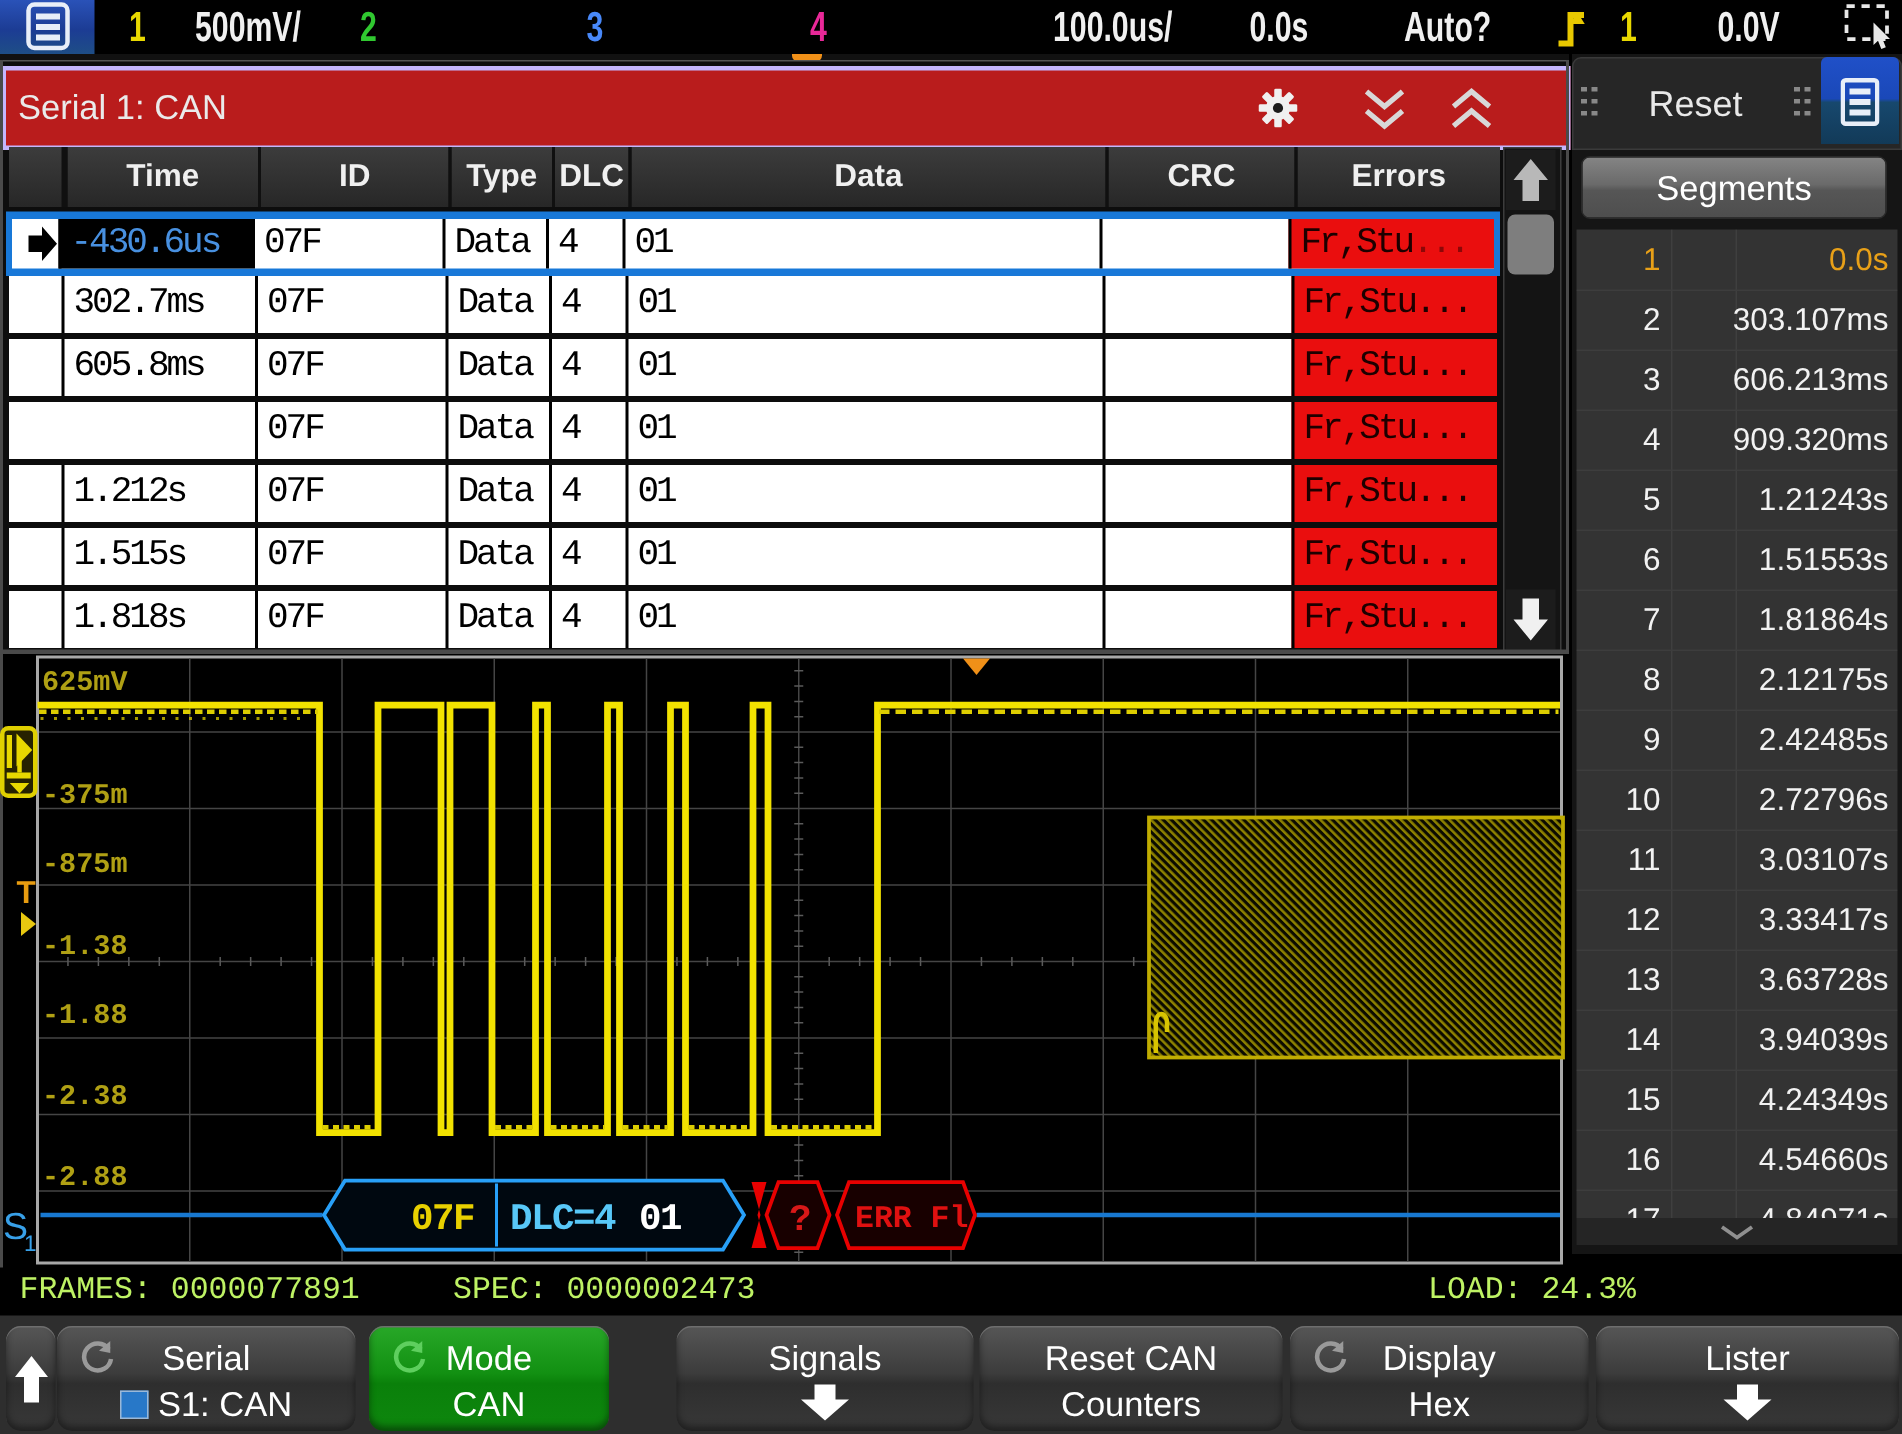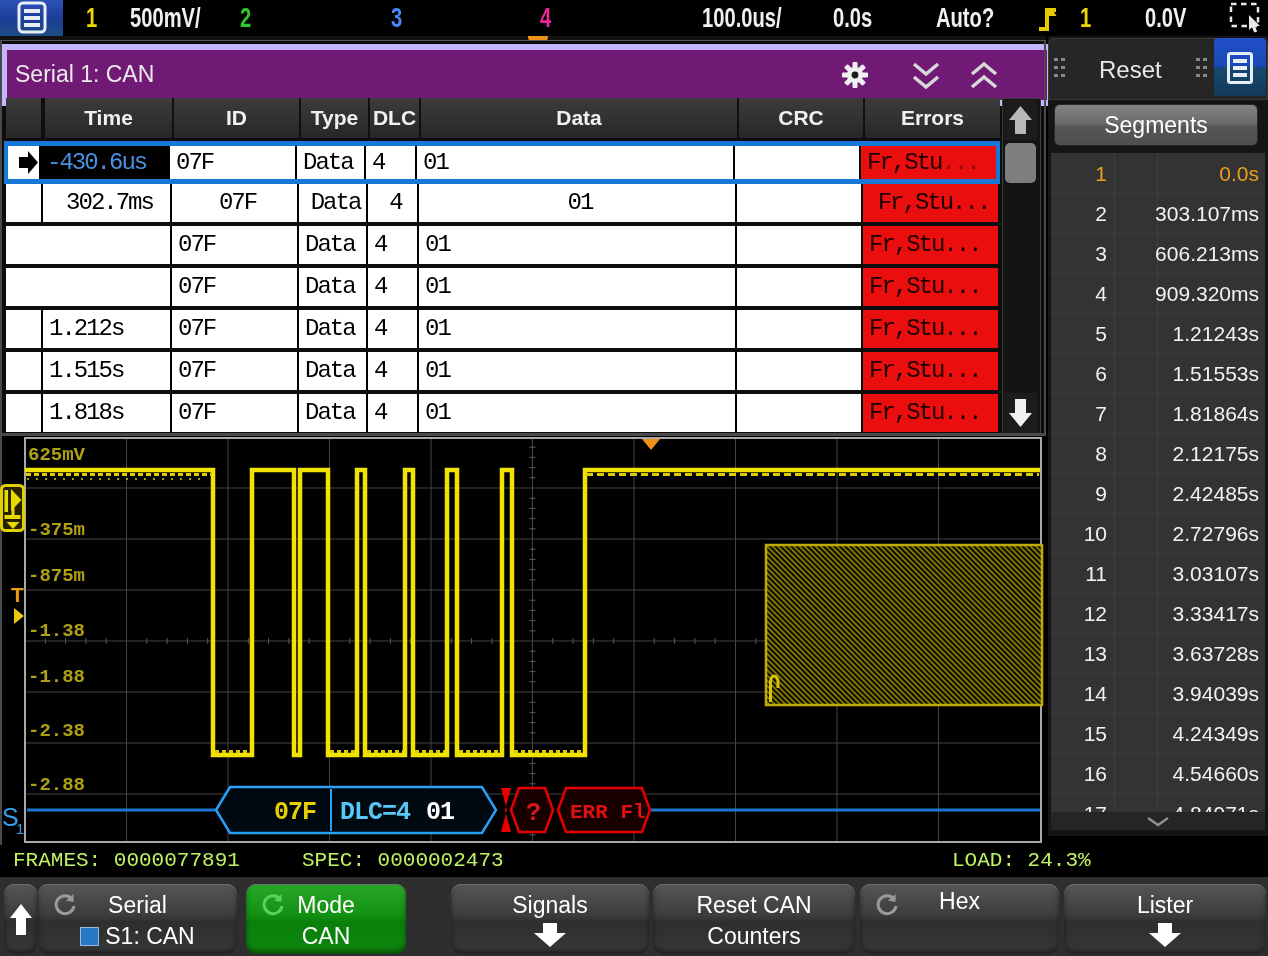--- a/index.html
+++ b/index.html
@@ -7,22 +7,22 @@
     font-family:"Liberation Sans",sans-serif;}
   .abs{position:absolute;}
   
   #topbar{left:0;top:0;width:1268px;height:36px;background:#000;}
   .tb{position:absolute;top:2px;font-size:28px;font-weight:bold;color:#f0f0f0;white-space:nowrap;
       transform:scaleX(0.72);transform-origin:0 50%;}
   #menubtn{position:absolute;left:0;top:0;width:63px;height:36px;
     background:linear-gradient(#2a52b8,#1c3c94 55%,#1e4e86);}
   
   #lister{left:0;top:40px;width:1046px;height:394px;background:#0d0d0d;border-top:1px solid #555;}
-  #ltitle{position:absolute;left:1px;top:3px;width:1040px;height:50px;background:#701a75;
-    border:6px solid #c4b5fd;}
+  #ltitle{position:absolute;left:1px;top:3px;width:1040px;height:50px;background:#b91c1c;
+    border:3px solid #c4b5fd;}
   #ltitle .t{position:absolute;left:8px;top:11px;font-size:23px;color:#eaeaea;}
   .hcell{position:absolute;top:0;height:40px;background:linear-gradient(#3c3c3c,#272727);
     color:#f0f0f0;font-size:21px;font-weight:bold;text-align:center;line-height:40px;
     border-left:2px solid #101010;}
   .drow{position:absolute;left:6px;width:992px;height:38px;background:#fff;}
   .dc{position:absolute;top:0;height:100%;border-left:2px solid #000;box-sizing:border-box;
     font-family:"Liberation Mono",monospace;font-size:24px;letter-spacing:-2px;color:#000;line-height:38px;
     padding-left:6px;overflow:hidden;white-space:nowrap;}
   .dc.err{background:#ea0e0e;color:#1d0000;}
   
@@ -125,32 +125,33 @@
         <div class="dc" style="left:160px;width:127px;line-height:33px;">07F</div>
         <div class="dc" style="left:287px;width:69px;line-height:33px;">Data</div>
         <div class="dc" style="left:356px;width:51px;line-height:33px;">4</div>
         <div class="dc" style="left:407px;width:318px;line-height:33px;">01</div>
         <div class="dc" style="left:725px;width:126px;line-height:33px;"></div>
         <div class="dc err" style="left:851px;width:137px;line-height:33px;">Fr,Stu<span style="opacity:.45">...</span></div>
       </div>
     </div>
 
     <div class="abs" id="lrows" style="left:0;top:143px;">
-      <div class="drow" style="top:0px;text-align:center;">
+      <div class="drow" style="top:0px;">
         <div class="dc" style="left:0;width:35px;border-left:none;"></div>
         <div class="dc" style="left:35px;width:129px;">302.7ms</div>
         <div class="dc" style="left:164px;width:127px;">07F</div>
         <div class="dc" style="left:291px;width:69px;">Data</div>
         <div class="dc" style="left:360px;width:51px;">4</div>
         <div class="dc" style="left:411px;width:318px;">01</div>
         <div class="dc" style="left:729px;width:126px;"></div>
         <div class="dc err" style="left:855px;width:137px;">Fr,Stu...</div>
       </div>
       <div class="drow" style="top:42px;">
         <div class="dc" style="left:0;width:35px;border-left:none;"></div>
+        <div class="dc" style="left:35px;width:129px;">605.8ms</div>
         <div class="dc" style="left:164px;width:127px;">07F</div>
         <div class="dc" style="left:291px;width:69px;">Data</div>
         <div class="dc" style="left:360px;width:51px;">4</div>
         <div class="dc" style="left:411px;width:318px;">01</div>
         <div class="dc" style="left:729px;width:126px;"></div>
         <div class="dc err" style="left:855px;width:137px;">Fr,Stu...</div>
       </div>
       <div class="drow" style="top:84px;">
         <div class="dc" style="left:0;width:35px;border-left:none;"></div>
         <div class="dc" style="left:164px;width:127px;">07F</div>
@@ -330,20 +331,21 @@
       <div class="l1">Signals</div>
       <svg class="abs" style="left:79px;top:37px;" width="40" height="28" viewBox="0 0 40 28">
         <path d="M20 26 L36 12 L27 12 L27 2 L13 2 L13 12 L4 12 Z" fill="#fff"></path>
       </svg>
     </div>
     <div class="btn" style="left:860px;width:199px;">
       <svg class="abs" style="left:14px;top:9px;" width="26" height="26" viewBox="0 0 26 26">
         <path d="M20.5 6.5 A9 9 0 1 0 22 13" fill="none" stroke="#9a9a9a" stroke-width="3"></path>
         <path d="M21.5 1 L21.5 9 L14 7.5 Z" fill="#9a9a9a"></path>
       </svg>
+      <div class="l1">Display</div>
       <div class="l2">Hex</div>
     </div>
     <div class="btn" style="left:1064px;width:202px;">
       <div class="l1">Lister</div>
       <svg class="abs" style="left:81px;top:37px;" width="40" height="28" viewBox="0 0 40 28">
         <path d="M20 26 L36 12 L27 12 L27 2 L13 2 L13 12 L4 12 Z" fill="#fff"></path>
       </svg>
     </div>
   </div>
 

